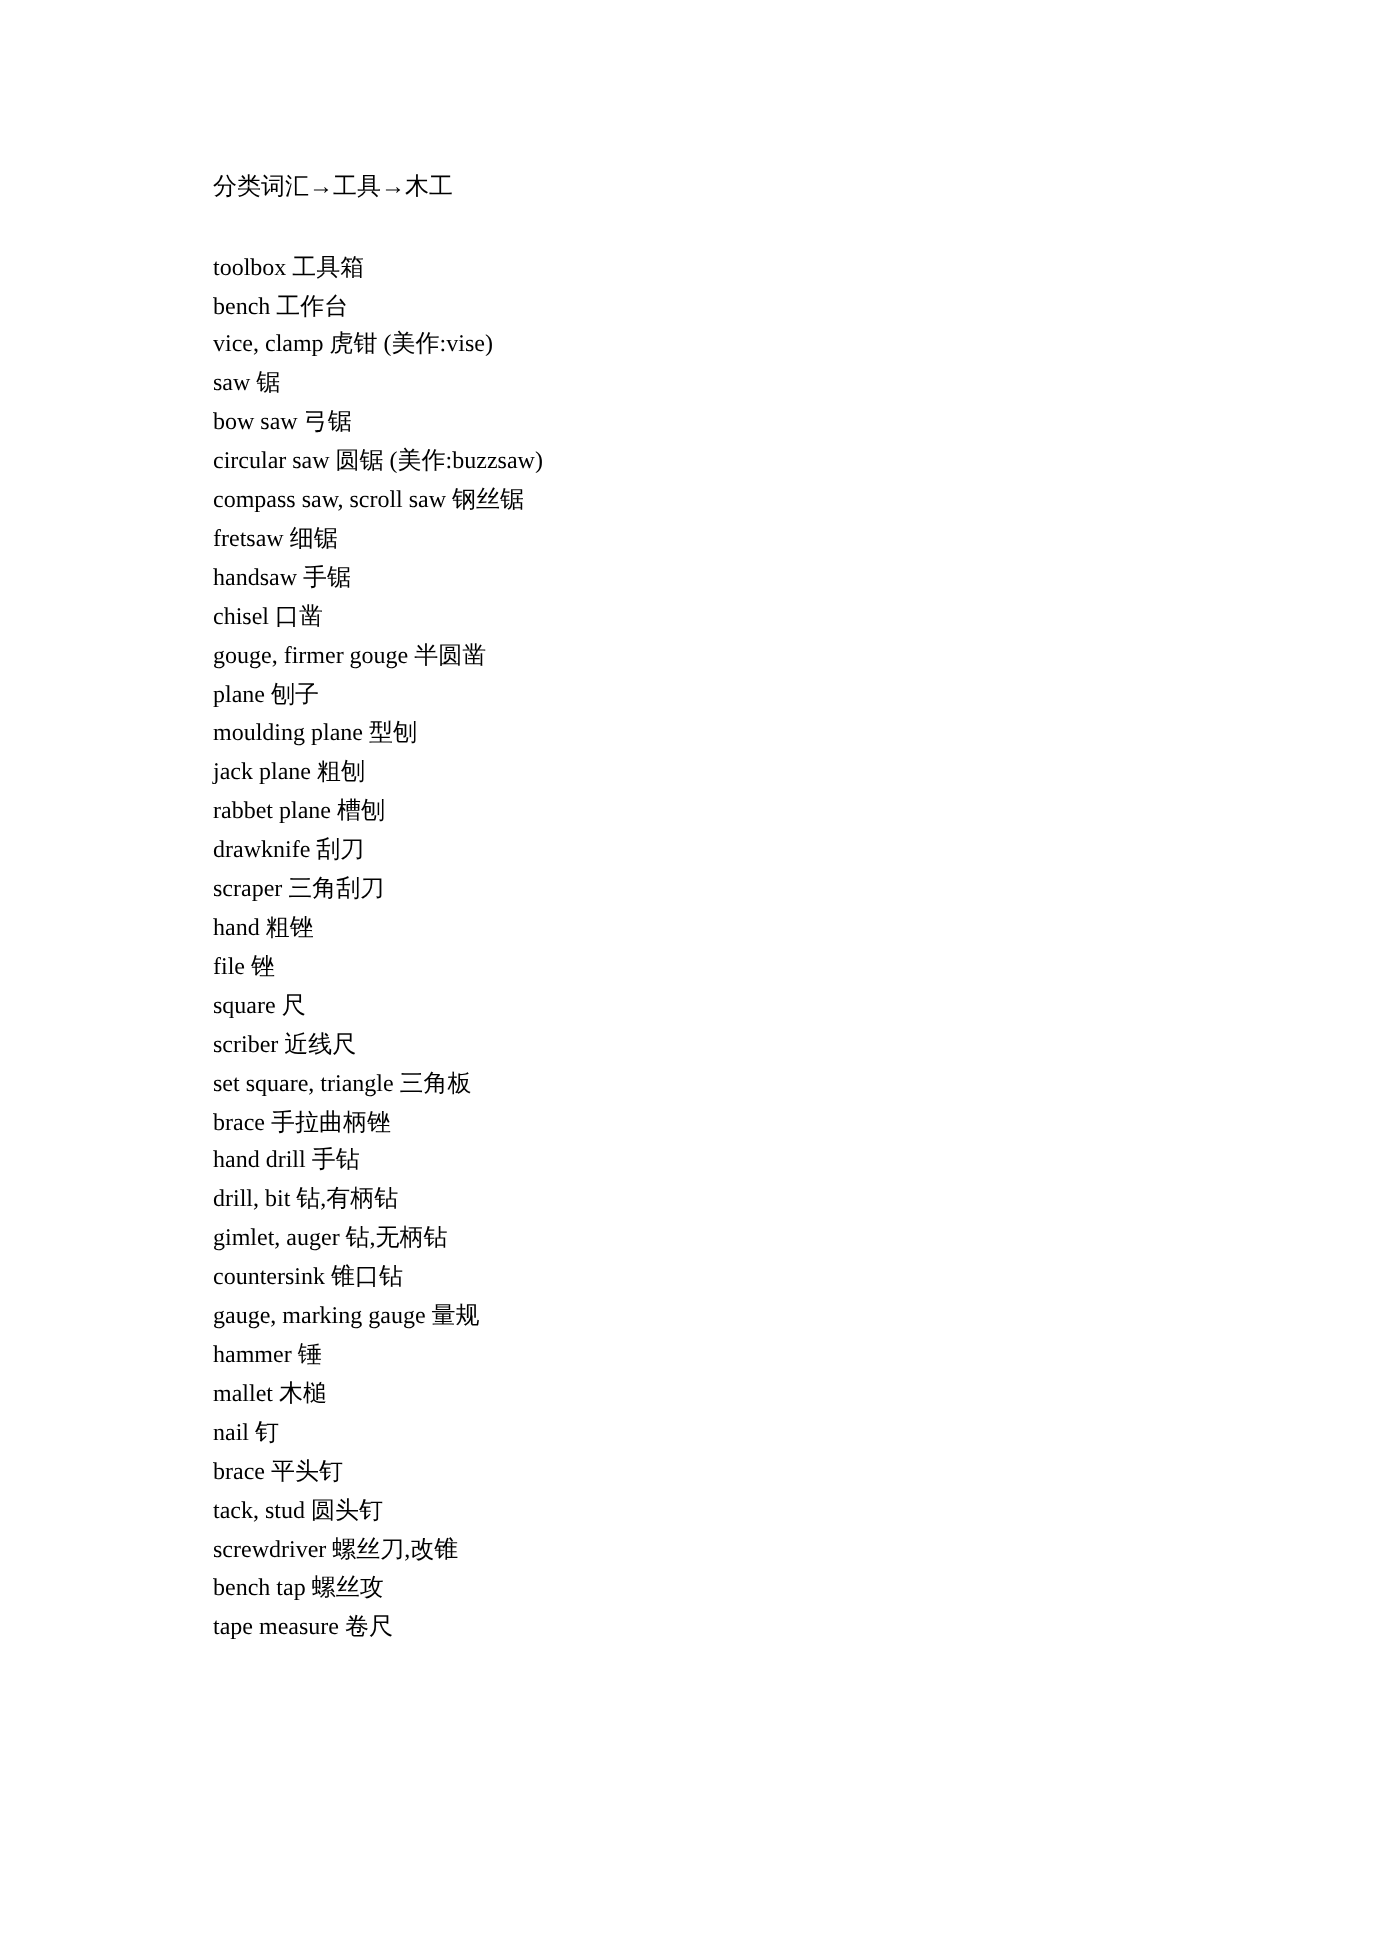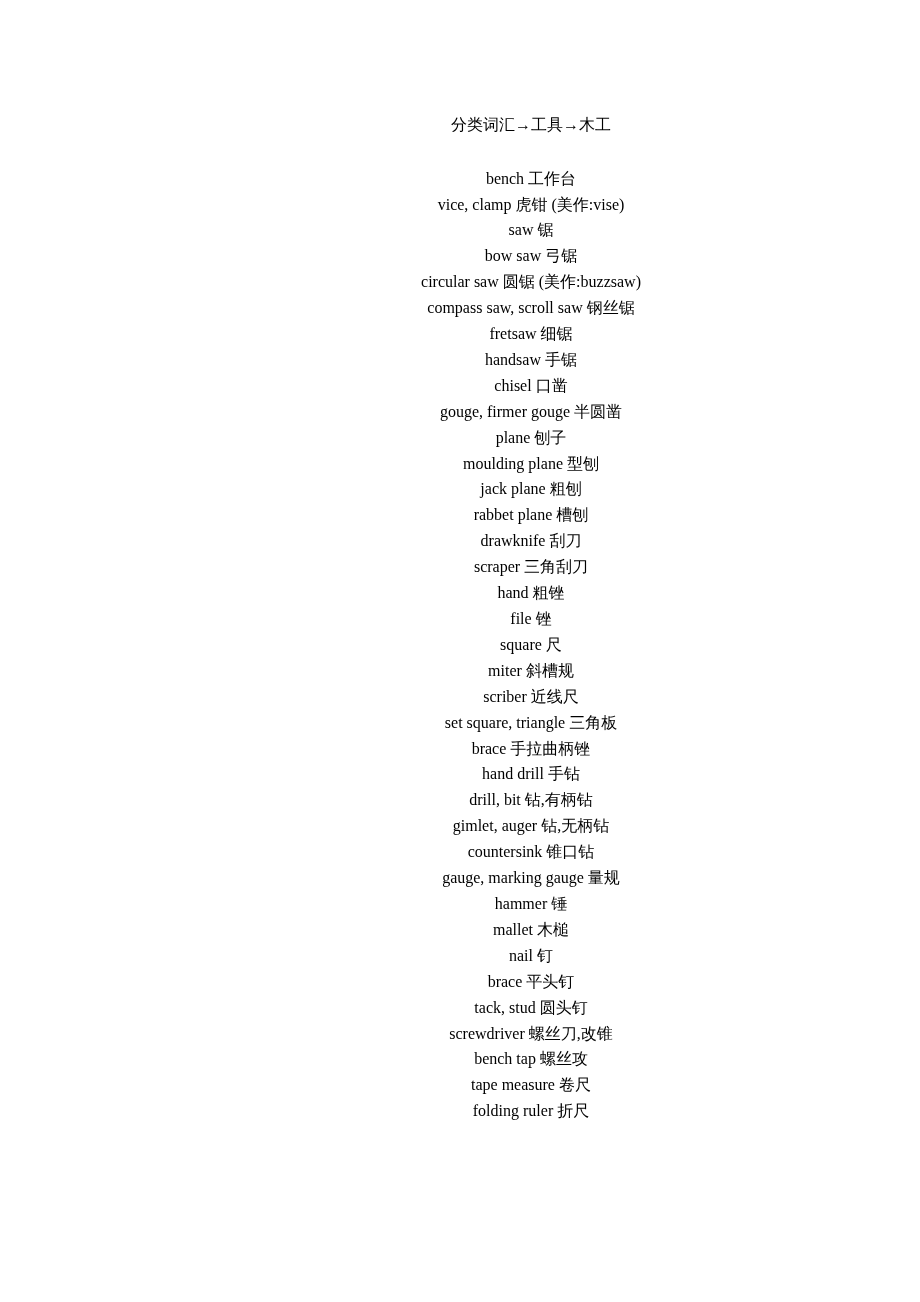--- a/index.html
+++ b/index.html
@@ -8,71 +8,69 @@
     background: #ffffff;
     font-family: "Times New Roman", "SimSun", serif;
     font-size: 16px;
     color: #000000;
     width: 920px;
     min-height: 1302px;
   }
   .page {
     padding: 112px 0 0 142px;
     box-sizing: border-box;
-    text-align: center;
   }
   .heading {
     font-size: 16px;
     margin-bottom: 28px;
     line-height: 1.6;
   }
   .vocab-list {
     line-height: 1.62;
   }
   .vocab-item {
     white-space: nowrap;
   }
 </style>
 </head>
 <body>
 
 <div class="page">
   <div class="heading">分类词汇→工具→木工</div>
   <div class="vocab-list">
+      <div class="vocab-item">toolbox 工具箱</div>
       <div class="vocab-item">bench 工作台</div>
       <div class="vocab-item">vice, clamp 虎钳 (美作:vise)</div>
       <div class="vocab-item">saw 锯</div>
       <div class="vocab-item">bow saw 弓锯</div>
       <div class="vocab-item">circular saw 圆锯 (美作:buzzsaw)</div>
       <div class="vocab-item">compass saw, scroll saw 钢丝锯</div>
       <div class="vocab-item">fretsaw 细锯</div>
       <div class="vocab-item">handsaw 手锯</div>
       <div class="vocab-item">chisel 口凿</div>
       <div class="vocab-item">gouge, firmer gouge 半圆凿</div>
       <div class="vocab-item">plane 刨子</div>
       <div class="vocab-item">moulding plane 型刨</div>
       <div class="vocab-item">jack plane 粗刨</div>
       <div class="vocab-item">rabbet plane 槽刨</div>
       <div class="vocab-item">drawknife 刮刀</div>
       <div class="vocab-item">scraper 三角刮刀</div>
       <div class="vocab-item">hand 粗锉</div>
       <div class="vocab-item">file 锉</div>
       <div class="vocab-item">square 尺</div>
-      <div class="vocab-item">miter 斜槽规</div>
       <div class="vocab-item">scriber 近线尺</div>
       <div class="vocab-item">set square, triangle 三角板</div>
       <div class="vocab-item">brace 手拉曲柄锉</div>
       <div class="vocab-item">hand drill 手钻</div>
       <div class="vocab-item">drill, bit 钻,有柄钻</div>
       <div class="vocab-item">gimlet, auger 钻,无柄钻</div>
       <div class="vocab-item">countersink 锥口钻</div>
       <div class="vocab-item">gauge, marking gauge 量规</div>
       <div class="vocab-item">hammer 锤</div>
       <div class="vocab-item">mallet 木槌</div>
       <div class="vocab-item">nail 钉</div>
       <div class="vocab-item">brace 平头钉</div>
       <div class="vocab-item">tack, stud 圆头钉</div>
       <div class="vocab-item">screwdriver 螺丝刀,改锥</div>
       <div class="vocab-item">bench tap 螺丝攻</div>
       <div class="vocab-item">tape measure 卷尺</div>
-      <div class="vocab-item">folding ruler 折尺</div>
     </div>
 </div>
 
 </body></html>

